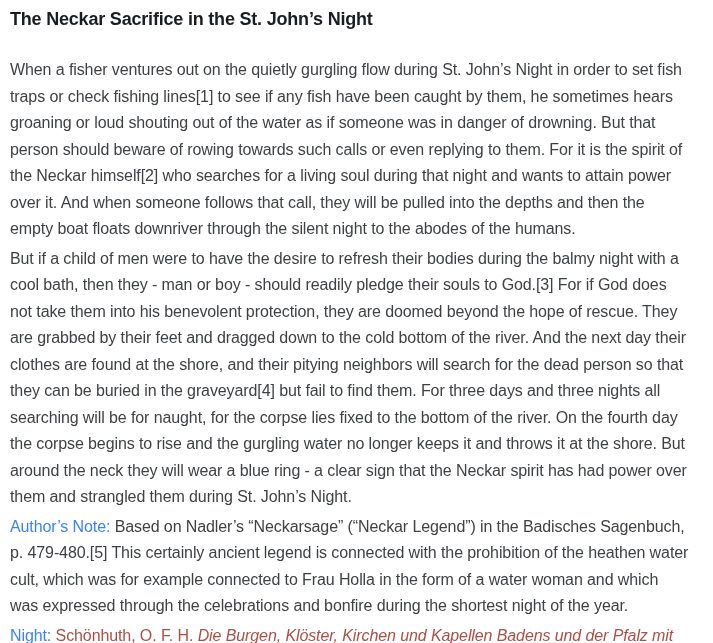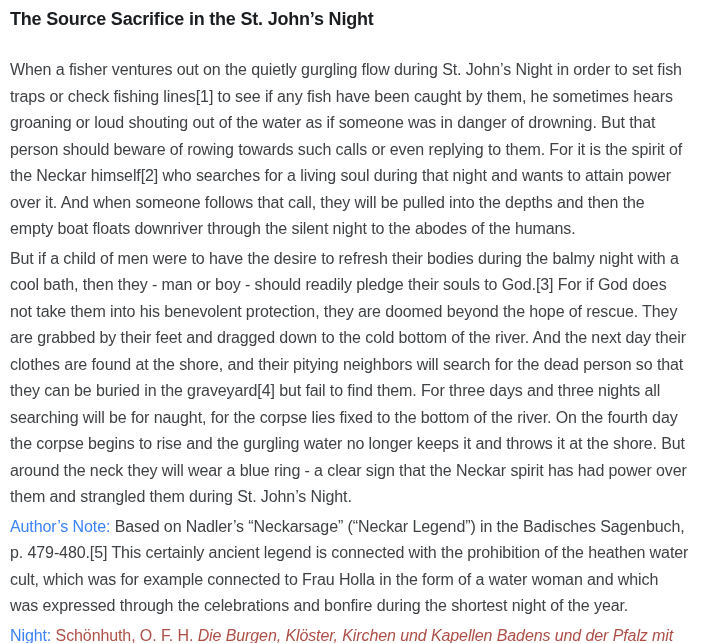--- a/index.html
+++ b/index.html
@@ -41,21 +41,21 @@
     text-underline-offset: 2px;
     cursor: pointer;
   }
   .source-link em { font-style: italic; }
 </style>
 </head>
 <body>
 
 <main class="article">
 
-  <h1 class="page-title">The Source Sacrifice in the St. John’s Night</h1>
+  <h1 class="page-title">The Neckar Sacrifice in the St. John’s Night</h1>
 
   <p class="body-para">When a fisher ventures out on the quietly gurgling flow during St. John’s Night in order to set fish traps or check fishing lines[1] to see if any fish have been caught by them, he sometimes hears groaning or loud shouting out of the water as if someone was in danger of drowning. But that person should beware of rowing towards such calls or even replying to them. For it is the spirit of the Neckar himself[2] who searches for a living soul during that night and wants to attain power over it. And when someone follows that call, they will be pulled into the depths and then the empty boat floats downriver through the silent night to the abodes of the humans.</p>
 
   <p class="body-para">But if a child of men were to have the desire to refresh their bodies during the balmy night with a cool bath, then they - man or boy - should readily pledge their souls to God.[3] For if God does not take them into his benevolent protection, they are doomed beyond the hope of rescue. They are grabbed by their feet and dragged down to the cold bottom of the river. And the next day their clothes are found at the shore, and their pitying neighbors will search for the dead person so that they can be buried in the graveyard[4] but fail to find them. For three days and three nights all searching will be for naught, for the corpse lies fixed to the bottom of the river. On the fourth day the corpse begins to rise and the gurgling water no longer keeps it and throws it at the shore. But around the neck they will wear a blue ring - a clear sign that the Neckar spirit has had power over them and strangled them during St. John’s Night.</p>
 
   <p class="body-para"><strong>Author’s Note:</strong>
     <span>Based on Nadler’s “Neckarsage” (“Neckar Legend”) in the Badisches Sagenbuch, p. 479-480.[5] This certainly ancient legend is connected with the prohibition of the heathen water cult, which was for example connected to Frau Holla in the form of a water woman and which was expressed through the celebrations and bonfire during the shortest night of the year.</span></p>
 
   <p class="body-para"><strong>Night:</strong>
     <a class="source-link" href="#"><span>Schönhuth, O. F. H. </span><em>Die Burgen, Klöster, Kirchen und Kapellen Badens und der Pfalz mit ihren Geschichten, Sagen und Märchen.</em></a></p>

